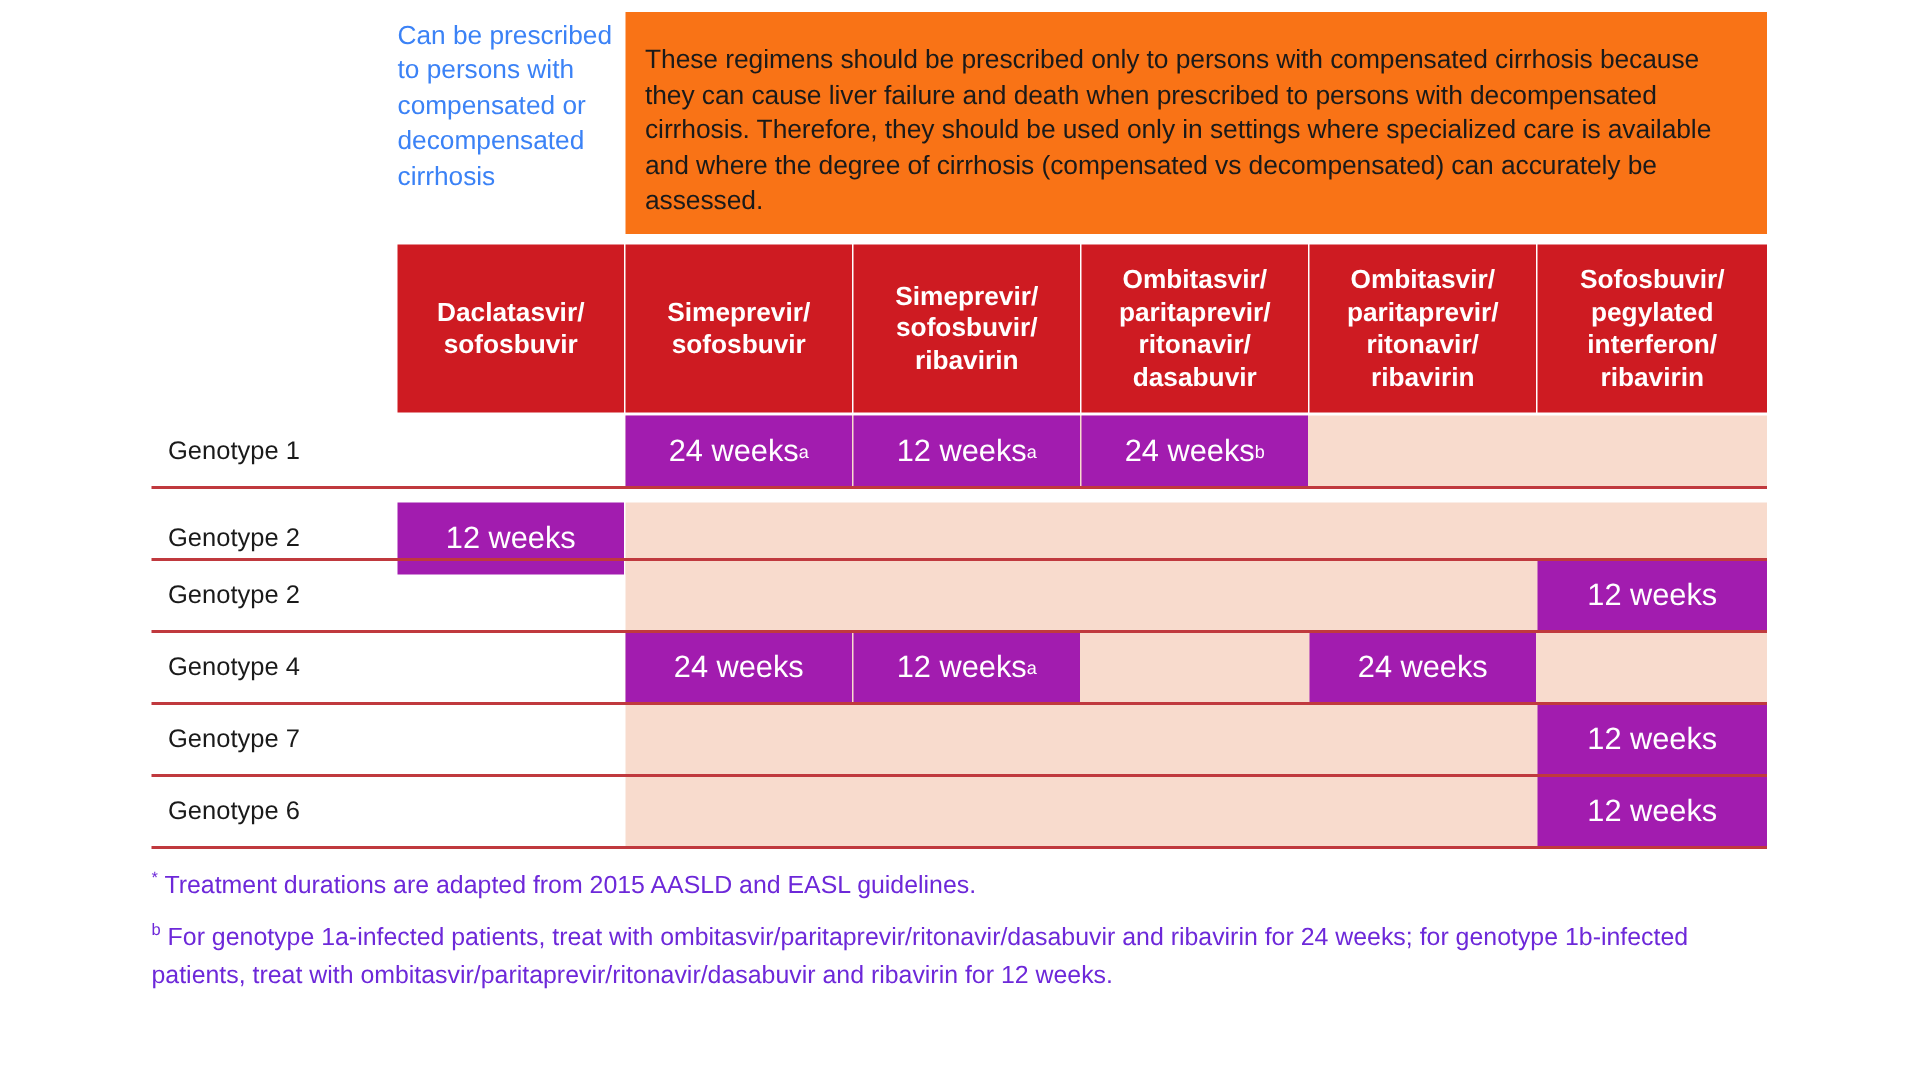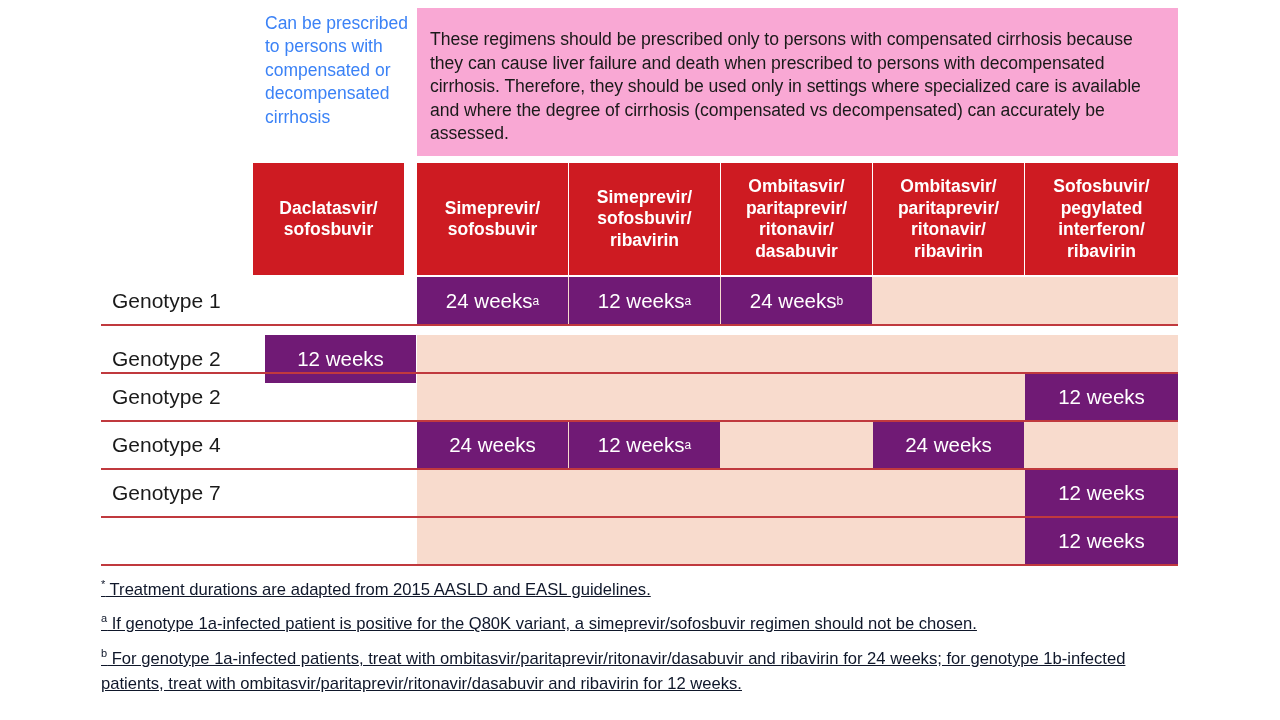--- a/index.html
+++ b/index.html
@@ -27,21 +27,21 @@
     width: 150px;
     font-size: 17.5px;
     line-height: 23.4px;
     color: #3b82f6;
     font-family: "Liberation Sans", sans-serif;
   }
   #warning-banner {
     position: absolute;
     left: 417px; top: 8px;
     width: 761px; height: 148px;
-    background: #f9a8d4;
+    background: #f97316;
     box-sizing: border-box;
     padding: 20px 22px 0 13px;
   }
   #warning-banner .txt {
     font-size: 17.6px;
     line-height: 23.5px;
     color: #1a1a1a;
     font-family: "Liberation Sans", sans-serif;
     letter-spacing: -0.05px;
   }
@@ -87,21 +87,21 @@
     left: 417px; top: 0;
     width: 761px; height: 48px;
     background: #f8dbcd;
   }
   .row-label {
     position: absolute;
     left: 112px; top: 0;
     height: 48px;
     display: flex;
     align-items: center;
-    font-size: 21px;
+    font-size: 17px;
     color: #1a1a1a;
     font-family: "Liberation Sans", sans-serif;
     z-index: 4;
   }
   .row-rule {
     position: absolute;
     left: 101px;
     height: 1.6px;
     background: #c0393e;
     z-index: 5;
@@ -112,61 +112,60 @@
     height: 48px;
     display: flex;
     align-items: center;
     justify-content: center;
     color: #ffffff;
     font-size: 20.5px;
     font-family: "Liberation Sans", sans-serif;
     z-index: 3;
     box-sizing: border-box;
   }
-  .cell.filled { background: #701a75; }
+  .cell.filled { background: #a21caf; }
   .cell sup {
     font-size: 12px;
     line-height: 0;
     vertical-align: super;
   }
 
   
   #footnotes {
     position: absolute;
     left: 101px; top: 578px;
     width: 1090px;
   }
   .fn {
-    color: #0f172a;
+    color: #6d28d9;
     font-size: 16.6px;
     line-height: 24px;
     font-family: "Liberation Sans", sans-serif;
     margin-bottom: 10px;
-    text-decoration: underline;
   }
   .fn sup {
     font-size: 11px;
     line-height: 0;
     vertical-align: super;
   }
   #fn-b { line-height: 25px; }
 </style>
 </head>
 <body>
 
 <div id="top-row">
   <div id="compensated-note">Can be prescribed to persons with compensated or decompensated cirrhosis</div>
 
   <div id="warning-banner">
     <div class="txt">These regimens should be prescribed only to persons with compensated cirrhosis because they can cause liver failure and death when prescribed to persons with decompensated cirrhosis. Therefore, they should be used only in settings where specialized care is available and where the degree of cirrhosis (compensated vs decompensated) can accurately be assessed.</div>
   </div>
 </div>
 
 <div id="header-strip">
-    <div class="col-head" style="left: 253px; width: 151px; justify-content: center;">
+    <div class="col-head" style="left: 265px; width: 151px; justify-content: center;">
       <div style="white-space: pre-line;">Daclatasvir/
 sofosbuvir</div>
     </div>
     <div class="col-head" style="left: 417px; width: 151px;">
       <div style="white-space: pre-line;">Simeprevir/
 sofosbuvir</div>
     </div>
     <div class="col-head" style="left: 569px; width: 151px;">
       <div style="white-space: pre-line;">Simeprevir/
 sofosbuvir/
@@ -244,24 +243,24 @@
     <div class="row" style="top: 192px;">
       <div class="row-bg"></div>
       <div class="row-label">Genotype 7</div>
       <div class="cell filled" style="left: 1025px; width: 153px;">
         <span>12 weeks</span>
       </div>
     </div>
     <div class="row-rule" style="top: 239px; width: 1077px;"></div>
     <div class="row" style="top: 240px;">
       <div class="row-bg"></div>
+      <div class="row-label">Genotype 6</div>
       <div class="cell filled" style="left: 1025px; width: 153px;">
         <span>12 weeks</span>
       </div>
     </div>
     <div class="row-rule" style="top: 287px; width: 1077px;"></div>
   </div>
 
 <div id="footnotes">
     <div class="fn"><sup>*</sup><span> Treatment durations are adapted from 2015 AASLD and EASL guidelines.</span></div>
-    <div class="fn"><sup>a</sup><span> If genotype 1a-infected patient is positive for the Q80K variant, a simeprevir/sofosbuvir regimen should not be chosen.</span></div>
     <div class="fn" id="fn-b"><sup>b</sup><span> For genotype 1a-infected patients, treat with ombitasvir/paritaprevir/ritonavir/dasabuvir and ribavirin for 24 weeks; for genotype 1b-infected patients, treat with ombitasvir/paritaprevir/ritonavir/dasabuvir and ribavirin for 12 weeks.</span></div>
   </div>
 
 </body></html>

